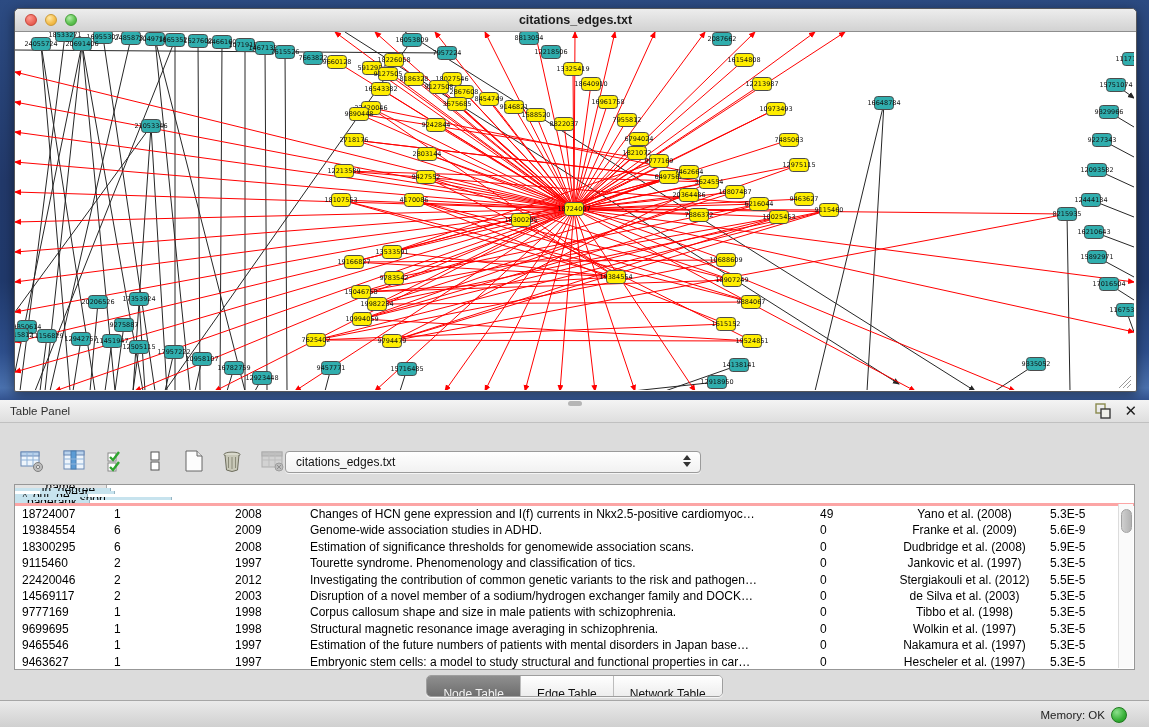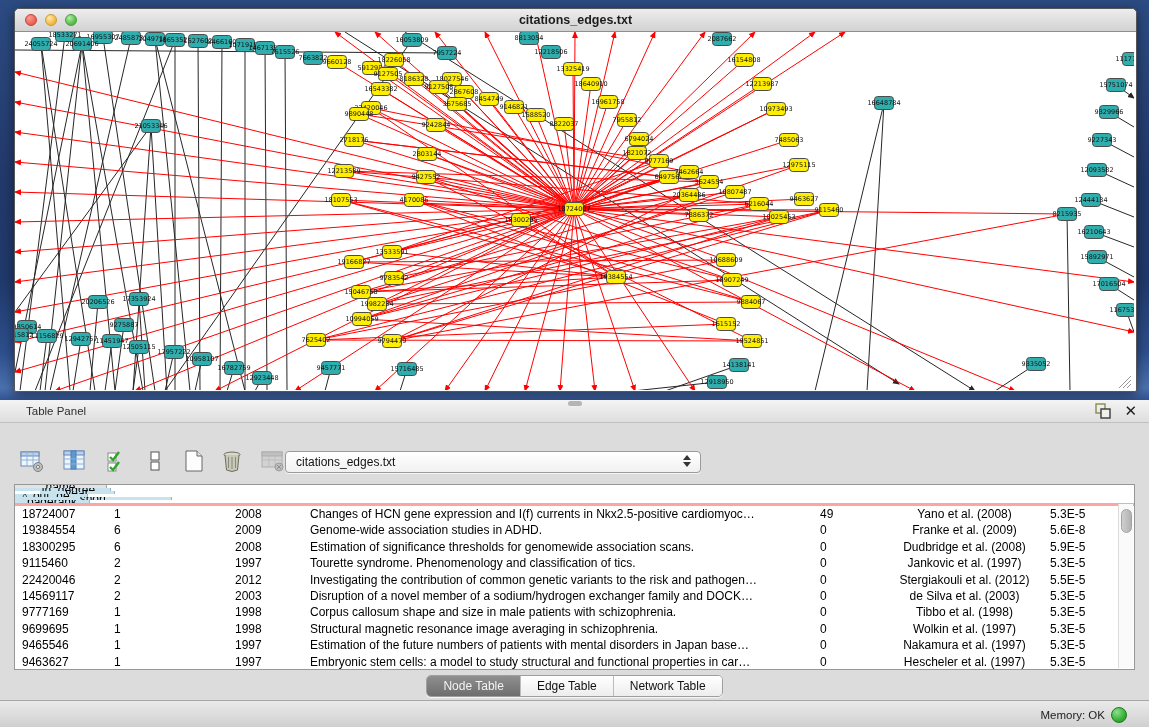--- a/index.html
+++ b/index.html
@@ -23,21 +23,21 @@
   #net .er{stroke:var(--edge-red);stroke-width:1;}
   #net .eb{stroke:var(--edge-black);stroke-width:1;}
   #net .nd{stroke:#4c4c4c;stroke-width:1;}
   #net .nd.y{fill:var(--node-yellow);}
   #net .nd.t{fill:var(--node-teal);}
   #net .nl{font-size:6.5px;fill:#111;text-anchor:middle;font-family:"DejaVu Sans",sans-serif;}
   
   .tpanel{position:absolute;left:0;top:400px;width:1149px;height:327px;background:#dcdcdc;}
   .pheader{position:relative;height:22px;background:linear-gradient(#f4f4f4,#dedede);
     border-bottom:1px solid #c0c0c0;}
-  .ptitle{font-size:11.5px;color:#2e2e2e;line-height:22px;padding-left:26px;}
+  .ptitle{font-size:11.5px;color:#2e2e2e;line-height:22px;padding-left:10px;}
   .splitgrip{position:absolute;left:568px;top:1px;width:14px;height:5px;border-radius:3px;background:#b5b5b5;}
   .pbtns{position:absolute;right:12px;top:3px;display:flex;align-items:center;gap:12px;}
   .closex{font-size:15px;font-weight:bold;color:#1b1b1b;line-height:16px;cursor:default;}
   
   .toolbar{position:absolute;left:20px;top:47px;height:28px;display:flex;align-items:center;}
   .tbi{margin-right:10px;display:inline-block;}
   .fx{font-family:"Liberation Serif","DejaVu Serif",serif;font-style:italic;font-weight:bold;
       font-size:16px;color:#222;margin-left:2px;}
   .fx small{font-size:9px;font-weight:bold;}
   .combo{position:absolute;left:285px;top:51px;width:394px;height:20px;border:1px solid #9b9b9b;
@@ -60,21 +60,21 @@
   .td{box-sizing:border-box;padding-left:7px;overflow:hidden;white-space:nowrap;}
   .td.center{text-align:center;padding-left:0;}
   .vscroll{position:absolute;right:1px;top:19px;bottom:1px;width:14px;background:#fafafa;
     border-left:1px solid #dcdcdc;}
   .vthumb{position:absolute;left:2px;top:5px;width:9px;height:22px;border-radius:6px;
     background:linear-gradient(90deg,#cfcfcf,#b2b2b2);border:1px solid #a2a2a2;}
   
   .tabbar{position:absolute;left:0;top:272px;width:100%;height:28px;display:flex;justify-content:center;align-items:center;}
   .segctl{display:inline-flex;border:1px solid #9e9e9e;border-radius:5px;overflow:hidden;height:20px;
     box-shadow:0 1px 1px rgba(255,255,255,.8);}
-  .seg{padding:0 16px;font-size:12px;line-height:20px;background:linear-gradient(#ffffff,#ededed);
+  .seg{padding:8px 16px;font-size:12px;line-height:20px;background:linear-gradient(#ffffff,#ededed);
     color:#111;border-left:1px solid #bcbcbc;}
   .seg:first-child{border-left:none;}
   .seg.active{background:linear-gradient(#8f8f8f,#6e6e6e);color:#f4f4f4;}
   
   .statusbar{position:absolute;left:0;top:300px;width:100%;height:27px;
     background:linear-gradient(#eaeaea,#d0d0d0);border-top:1px solid #a6a6a6;box-sizing:border-box;}
   .mem{position:absolute;right:22px;top:6px;display:flex;align-items:center;gap:6px;}
   .memtxt{font-size:11.5px;color:#222;}
   .memdot{width:14px;height:14px;border-radius:50%;
     background:radial-gradient(circle at 35% 30%,#8ce08c,#37b037 60%,#259025);border:1px solid #1e7a1e;}
@@ -820,21 +820,21 @@
           <div class="td c5 center">Yano et al. (2008)</div>
           <div class="td c6">5.3E-5</div>
         </div>
         <div class="trow">
           <div class="td c0">19384554</div>
           <div class="td c1">6</div>
           <div class="td c2">2009</div>
           <div class="td c3">Genome-wide association studies in ADHD.</div>
           <div class="td c4">0</div>
           <div class="td c5 center">Franke et al. (2009)</div>
-          <div class="td c6">5.6E-8</div>
+          <div class="td c6">5.6E-9</div>
         </div>
         <div class="trow">
           <div class="td c0">18300295</div>
           <div class="td c1">6</div>
           <div class="td c2">2008</div>
           <div class="td c3">Estimation of significance thresholds for genomewide association scans.</div>
           <div class="td c4">0</div>
           <div class="td c5 center">Dudbridge et al. (2008)</div>
           <div class="td c6">5.9E-5</div>
         </div>

